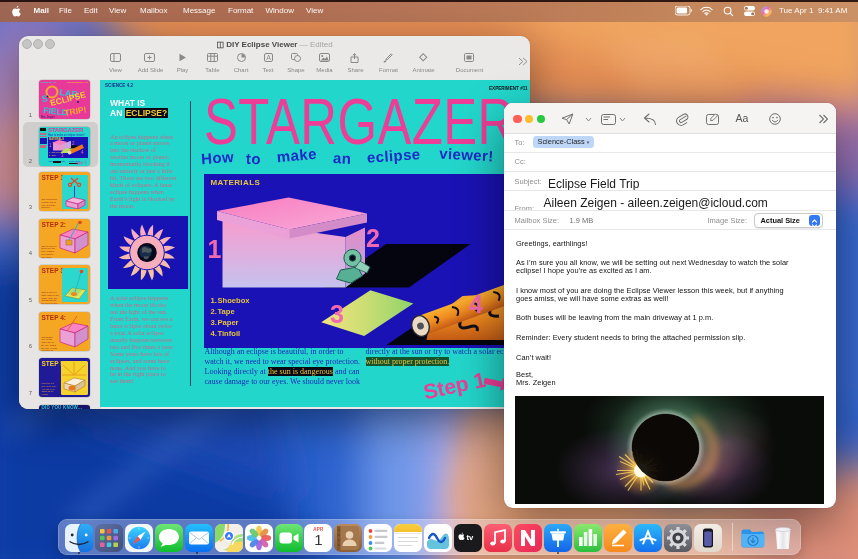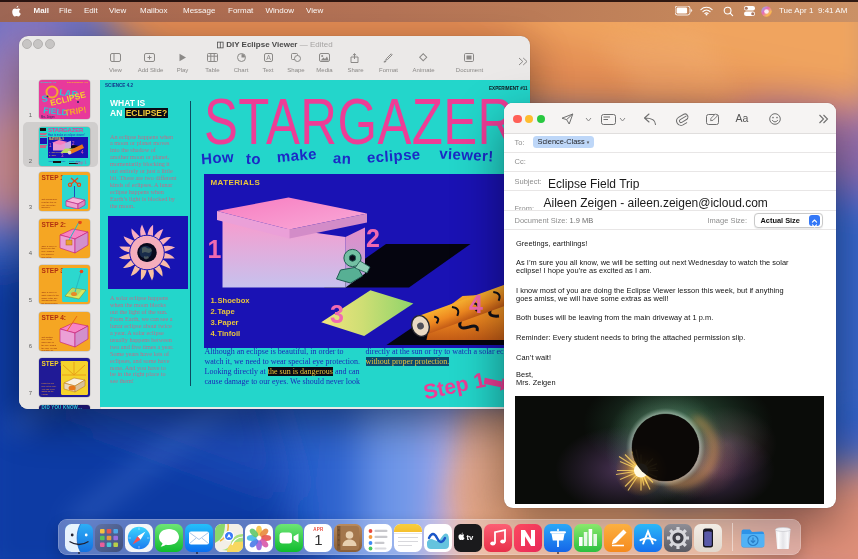--- a/index.html
+++ b/index.html
@@ -416,21 +416,21 @@
             <circle cx="0" cy="0" r="3.4" fill="#50505a"></circle>
           </g>
           <text x="3.5" y="84" font-size="25" font-weight="bold" fill="#f06ab0" font-family="Liberation Sans">1</text>
           <text x="162" y="73" font-size="25" font-weight="bold" fill="#f06ab0" font-family="Liberation Sans">2</text>
           <text x="126" y="149" font-size="25" font-weight="bold" fill="#f06ab0" font-family="Liberation Sans">3</text>
           <text x="265" y="139" font-size="25" font-weight="bold" fill="#f06ab0" font-family="Liberation Sans">4</text>
         </svg>
         <div style="position:absolute;left:7px;top:120.5px;font-size:7.6px;line-height:11.3px;font-weight:bold;color:#e8c53d;">1. Shoebox<br>2. Tape<br>3. Paper<br>4. Tinfoil</div>
       </div>
       <div style="position:absolute;left:104.5px;top:267.8px;width:220px;font-family:'Liberation Serif',serif;font-size:8px;line-height:9.8px;color:#1b2ab8;white-space:nowrap;">Although an eclipse is beautiful, in order to<br>watch it, we need to wear special eye protection.<br>Looking directly at <span style="background:#0a0a14;color:#e8c53d;">the sun is dangerous</span> and can<br>cause damage to our eyes. We should never look</div>
-      <div style="position:absolute;left:265.5px;top:267.8px;width:175px;font-family:'Liberation Serif',serif;font-size:8px;line-height:9.8px;color:#1b2ab8;white-space:nowrap;">directly at the sun or try to watch a solar eclipse<br><span style="background:#0c4a6e;color:#e8c53d;">without proper protection.</span></div>
+      <div style="position:absolute;left:265.5px;top:267.8px;width:175px;font-family:'Liberation Serif',serif;font-size:8px;line-height:9.8px;color:#1b2ab8;white-space:nowrap;">directly at the sun or try to watch a solar eclipse<br><span style="background:#14532d;color:#e8c53d;">without proper protection.</span></div>
       <div style="position:absolute;left:323px;top:294px;font-size:21px;font-weight:bold;color:#ee3d96;transform:rotate(-12deg);font-family:'Liberation Sans';">Step 1</div>
       <svg style="position:absolute;left:384px;top:296px" width="27" height="15" viewBox="0 0 27 15">
           <g transform="rotate(12 13 7)">
             <rect x="0" y="4.5" width="17.5" height="6" fill="#ee3d96"></rect>
             <polygon points="17.5,1 27,7.5 17.5,14" fill="#ee3d96"></polygon>
           </g>
         </svg>
     </div>
   </div>
   <div id="mw" class="abs">
@@ -477,21 +477,21 @@
       <div class="abs" style="left:29px;top:33.3px;height:11.8px;background:#bed7f8;border-radius:3.5px;font-size:7.4px;color:#1c1c1e;line-height:11.8px;padding:0 5px 0 5px;">Science-Class <span style="font-size:5px;color:#555;">▾</span></div>
       <div class="msep" style="top:48.8px;"></div>
       <div class="mlabel" style="left:11px;top:54.3px;">Cc:</div>
       <div class="msep" style="top:67.5px;"></div>
       <div class="mlabel" style="left:11px;top:73.6px;text-align:right;">Subject:</div>
       <div class="mval" style="left:44.5px;top:73.6px;">Eclipse Field Trip</div>
       <div class="msep" style="top:87.2px;"></div>
       <div class="mlabel" style="left:11px;top:93.4px;margin-top:8px;">From:</div>
       <div class="mval" style="left:40px;top:93.4px;">Aileen Zeigen - aileen.zeigen@icloud.com</div>
       <div class="msep" style="top:107px;"></div>
-      <div class="mlabel" style="left:11px;top:112.8px;">Document Size:</div>
+      <div class="mlabel" style="left:11px;top:112.8px;">Mailbox Size:</div>
       <div class="mlabel" style="left:66px;top:112.8px;color:#6f6f6f;">1.9 MB</div>
       <div class="mlabel" style="left:204px;top:112.8px;">Image Size:</div>
       <div class="abs" style="left:250px;top:109.8px;width:67px;height:13.4px;background:#fff;border:.7px solid #c9c9c9;border-radius:4px;box-shadow:0 .5px 1px rgba(0,0,0,.08);">
         <div class="abs" style="left:6px;top:2.6px;font-size:7.4px;font-weight:bold;color:#111;">Actual Size</div>
         <div class="abs" style="right:1.2px;top:1.2px;width:11px;height:11px;background:#3478f7;border-radius:3px;">
           <svg width="11" height="11" viewBox="0 0 11 11">
               <path d="M3.4 4.2 L5.5 2 7.6 4.2 M3.4 6.8 L5.5 9 7.6 6.8" fill="none" stroke="#fff" stroke-width="1.1" stroke-linecap="round" stroke-linejoin="round"></path>
             </svg>
         </div>
       </div>

